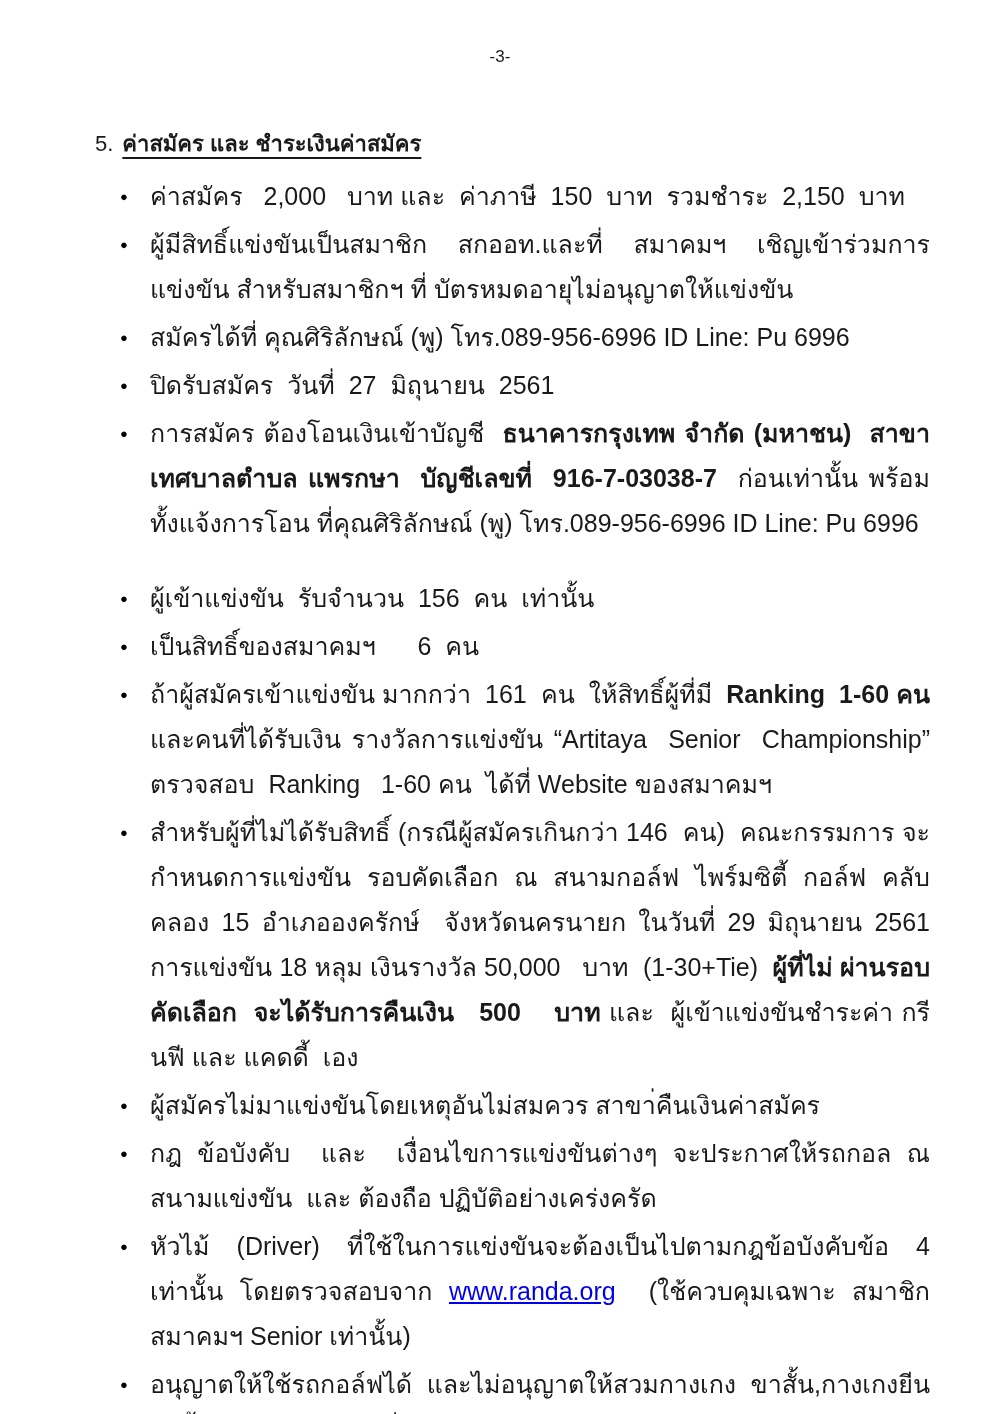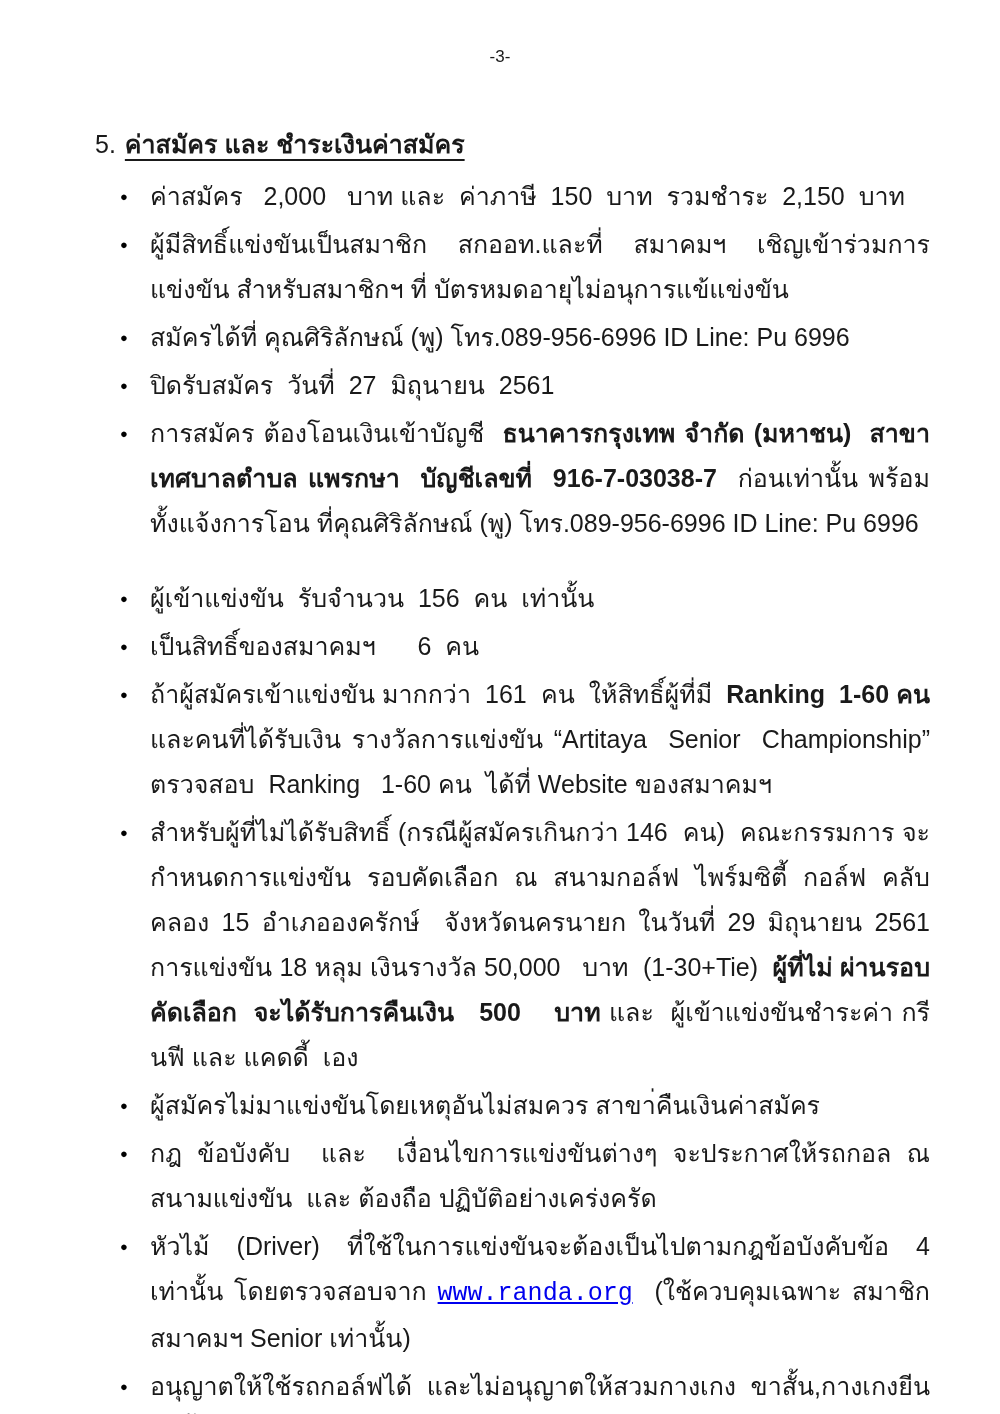--- a/index.html
+++ b/index.html
@@ -23,21 +23,21 @@
     margin-right: -70px;
     text-align: center;
     font-size: 17px;
     line-height: 22px;
     margin-bottom: 60px;
   }
   .section + .section {
     margin-top: 30px;
   }
   .section-heading {
-    font-size: 25px;
+    font-size: 22px;
     line-height: 32px;
     margin-bottom: 14px;
   }
   .sec-num {
     margin-right: 9px;
   }
   .sec-title {
     font-weight: bold;
     text-decoration: underline;
     text-decoration-thickness: 2px;
@@ -66,39 +66,38 @@
     line-height: 45px;
     white-space: pre-wrap;
     text-align: justify;
   }
   .btext .b {
     font-weight: bold;
   }
   a.link {
     color: #0000EE;
     text-decoration: underline;
-    font-family: Liberation Mono, monospace;
   }
 </style>
 </head>
 <body>
 
 <div class="page">
   <div class="page-number">-3-</div>
   <div>
       <section class="section">
         <div class="section-heading"><span class="sec-num">5.</span><span class="sec-title">ค่าสมัคร  และ ชำระเงินค่าสมัคร</span></div>
         <ul class="bullets">
           <li>
             <span class="marker">●</span>
             <span class="btext"><span>ค่าสมัคร   2,000   บาท และ  ค่าภาษี  150  บาท  รวมชำระ  2,150  บาท</span></span>
           </li>
           <li>
             <span class="marker">●</span>
-            <span class="btext"><span>ผู้มีสิทธิ์แข่งขันเป็นสมาชิก สกออท.และที่ สมาคมฯ เชิญเข้าร่วมการแข่งขัน สำหรับสมาชิกฯ ที่ บัตรหมดอายุไม่อนุการแข้แข่งขัน</span></span>
+            <span class="btext"><span>ผู้มีสิทธิ์แข่งขันเป็นสมาชิก สกออท.และที่ สมาคมฯ เชิญเข้าร่วมการแข่งขัน สำหรับสมาชิกฯ ที่ บัตรหมดอายุไม่อนุญาตให้แข่งขัน</span></span>
           </li>
           <li>
             <span class="marker">●</span>
             <span class="btext"><span>สมัครได้ที่ คุณศิริลักษณ์ (พู) โทร.089-956-6996 ID Line: Pu 6996</span></span>
           </li>
           <li>
             <span class="marker">●</span>
             <span class="btext"><span>ปิดรับสมัคร  วันที่  27  มิถุนายน  2561</span></span>
           </li>
           <li>

